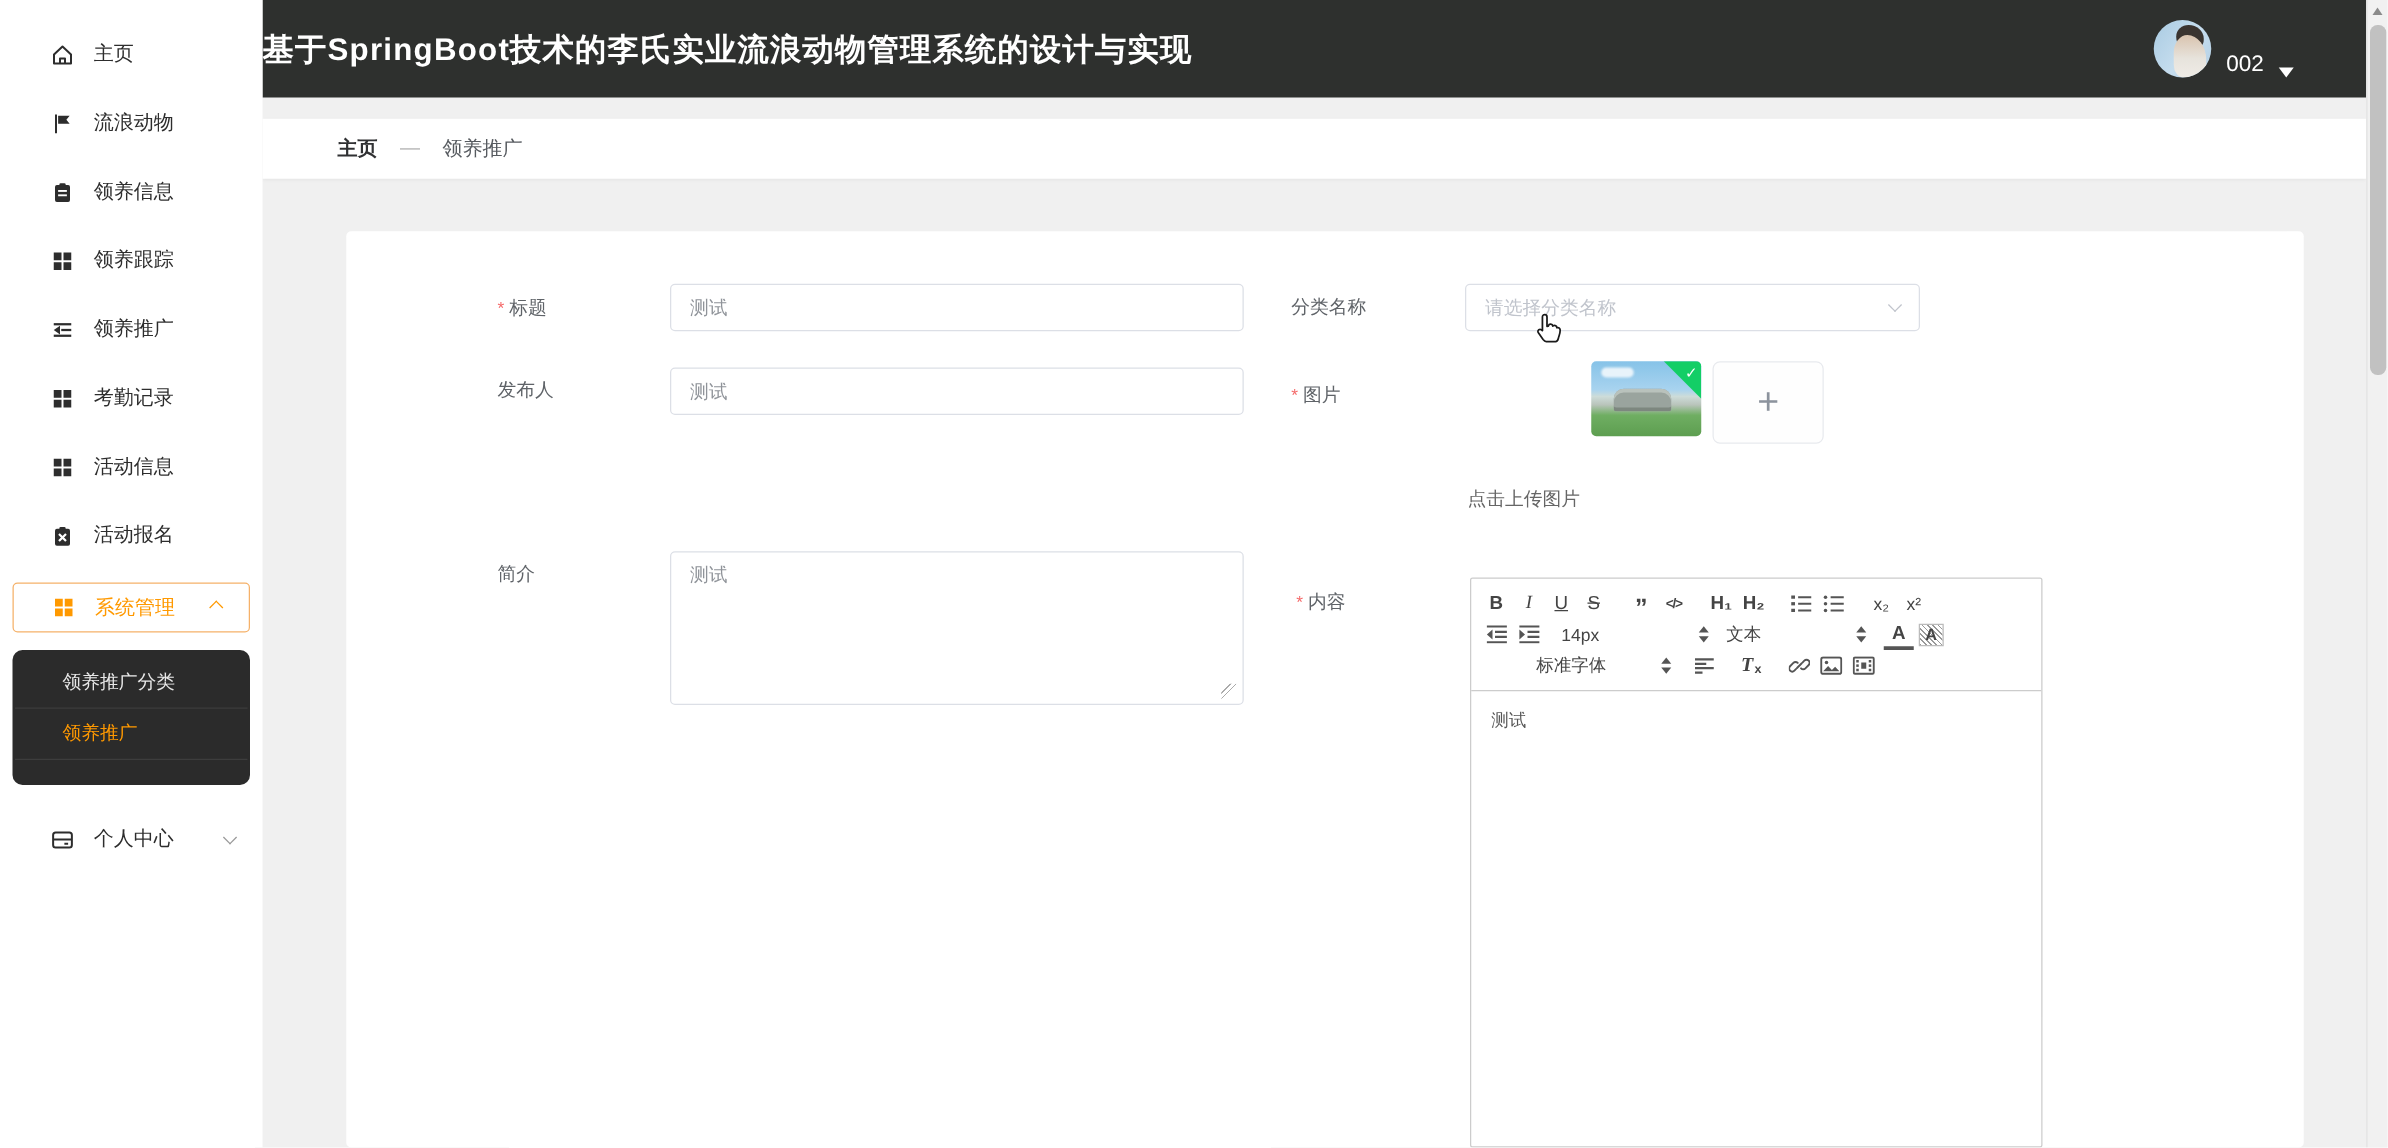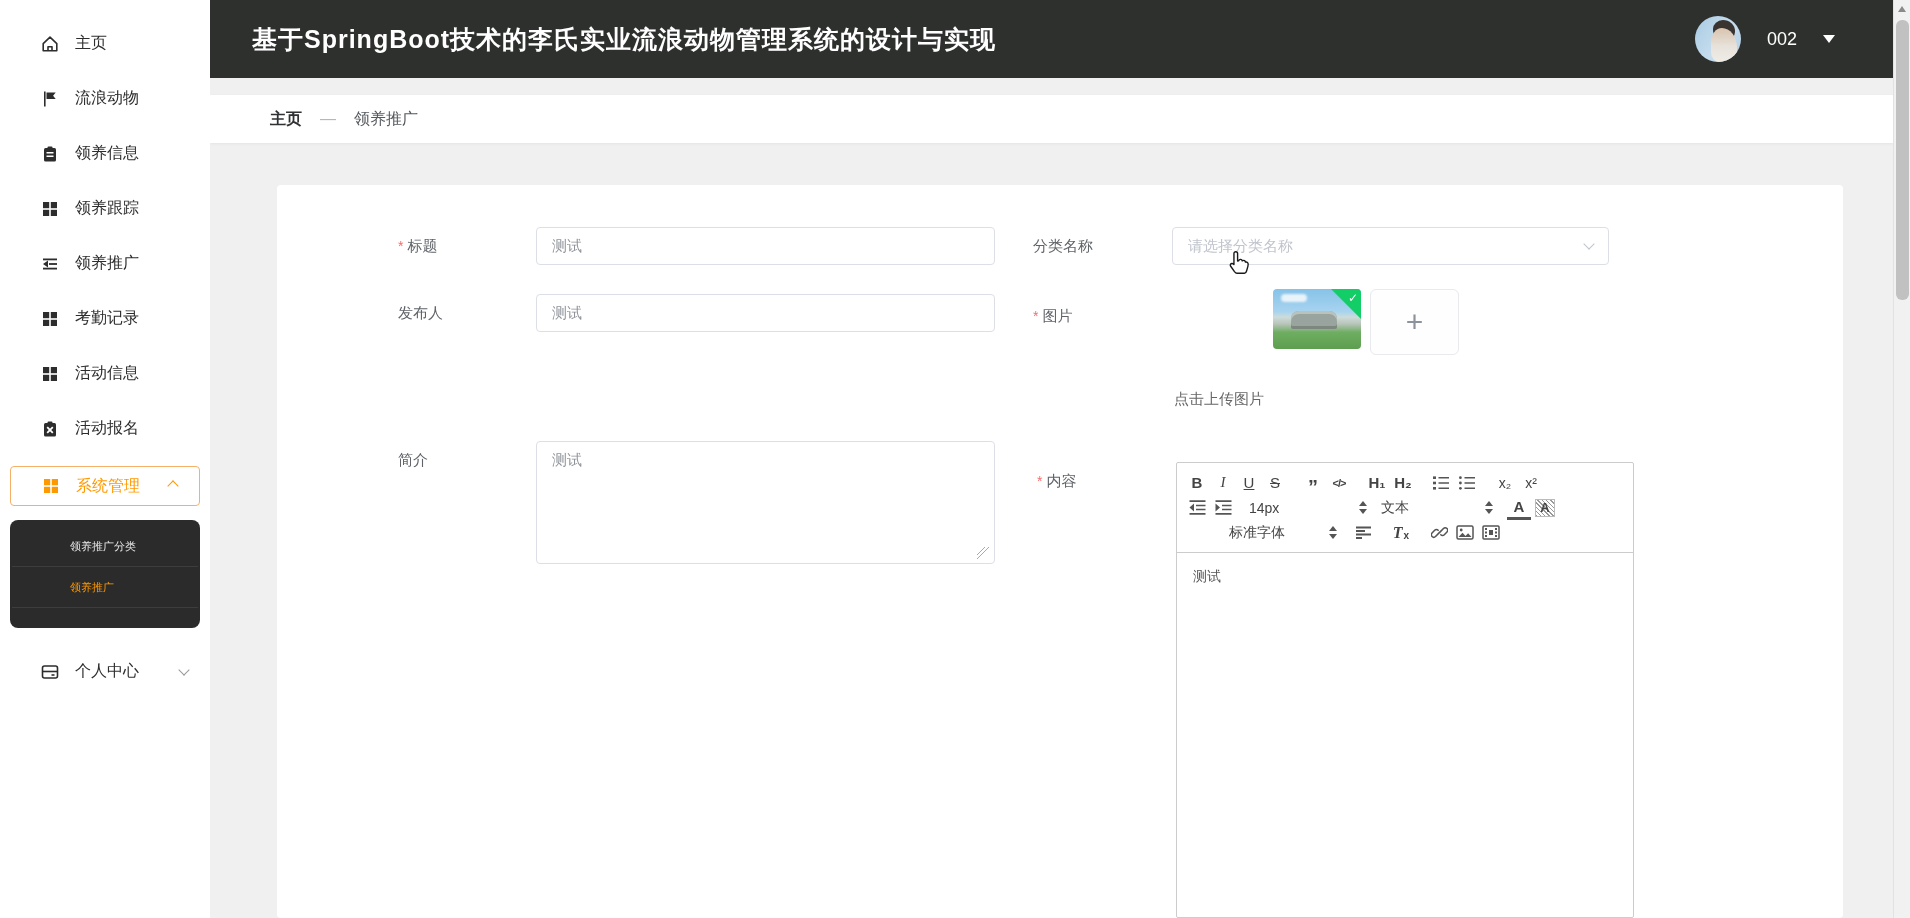--- a/index.html
+++ b/index.html
@@ -6,33 +6,33 @@
   html,body { width:1910px; height:918px; overflow:hidden; }
   body { font-family:"Liberation Sans","DejaVu Sans",sans-serif; background:#f0f0f0; position:relative; color:#2d2d2d; }
 
   
   .sidebar { position:absolute; left:0; top:0; width:210px; height:918px; background:#fff; z-index:5; padding-top:16px; }
   .side-item { height:55px; display:flex; align-items:center; padding-left:40px; gap:15px; font-size:16px; color:#2d2d2d; cursor:pointer; }
   .side-item svg { flex:0 0 auto; }
   .side-item .chev { margin-left:auto; margin-right:22px; }
   .sys-item { height:40px; margin:10px 10px 0 10px; padding-left:30px; border:1px solid #f5b169; border-radius:4px; color:#ff9900; }
   .submenu { margin:14px 10px 0 10px; background:#2b2b2b; border-radius:8px; padding:6px 0; }
-  .submenu-item { height:40px; line-height:40px; padding-left:60px; font-size:11px; color:#e8e8e8; cursor:pointer; }
+  .submenu-item { height:40px; line-height:40px; padding-left:40px; font-size:15px; color:#e8e8e8; cursor:pointer; }
   .submenu-item.active { color:#ff9900; }
   .submenu-div { height:1px; background:#3d3d3d; margin:0 2px; }
   .submenu-pad { height:14px; }
   .personal { margin-top:16px; }
   .chev { width:8px; height:8px; border-right:1.6px solid #999; border-bottom:1.6px solid #999; display:inline-block; }
   .chev.up { transform:rotate(-135deg); border-color:#ff9900; }
   .chev.down { transform:rotate(45deg); margin-top:-4px; }
 
   
   .topbar { position:absolute; left:210px; top:0; width:1683px; height:78px; background:#2e302e; display:flex; align-items:center; }
-  .topbar-title { color:#fff; font-size:25px; font-weight:bold; margin-left:42px; letter-spacing:1px; }
-  .user-area { margin-left:auto; margin-right:58px; display:flex; align-items:center; gap:26px; cursor:pointer; }
+  .topbar-title { color:#fff; font-size:25px; font-weight:bold; letter-spacing:1px; }
+  .user-area { margin-left:auto; margin-right:58px; display:flex; align-items:flex-end; gap:12px; cursor:pointer; }
   .avatar { width:46px; height:46px; border-radius:50%; overflow:hidden; position:relative; background:linear-gradient(125deg,#a9cbe2 0%,#c6ddee 55%,#b3cfe4 100%); }
   .avatar::before { content:""; position:absolute; right:6px; top:4px; width:22px; height:20px; background:#3a3430; border-radius:45% 55% 40% 50%; }
   .avatar::after { content:""; position:absolute; right:4px; top:12px; width:26px; height:34px; background:linear-gradient(180deg,#d9c3ae 0%,#e7e3dc 55%,#efece6 100%); border-radius:42% 58% 30% 30%; }
   .user-name { color:#fff; font-size:18px; }
   .user-caret { width:0; height:0; border-left:6px solid transparent; border-right:6px solid transparent; border-top:8px solid #fff; }
 
   
   .scrollbar { position:absolute; right:0; top:0; width:17px; height:918px; background:#f1f1f1; border-left:1px solid #e2e2e2; z-index:9; }
   .sb-arrow { width:0; height:0; border-left:4px solid transparent; border-right:4px solid transparent; border-bottom:6px solid #8a8a8a; margin:6px auto 0 auto; }
   .sb-thumb { position:absolute; top:20px; left:2px; width:13px; height:280px; background:#c1c1c1; border-radius:6px; }
@@ -44,21 +44,21 @@
   .bc-cur { color:#565a5f; }
 
   
   .card { position:absolute; left:277px; top:185px; width:1566px; height:733px; background:#fff; border-radius:4px; }
   .f-label { position:absolute; height:38px; line-height:38px; font-size:15px; color:#5f6368; width:130px; }
   .req { color:#f56c6c; margin-right:4px; font-size:14px; }
   .f-input { position:absolute; height:38px; width:459px; border:1px solid #dcdfe6; border-radius:4px; padding:0 15px; font-size:15px; color:#8f9399; font-family:inherit; outline:none; background:#fff; }
   .f-textarea { position:absolute; left:259px; top:256px; width:459px; height:123px; border:1px solid #dcdfe6; border-radius:4px; padding:9px 15px; font-size:15px; color:#8f9399; font-family:inherit; resize:none; outline:none; }
   .resize-grip { position:absolute; left:700px; top:362px; width:12px; height:12px; background:
       linear-gradient(135deg, transparent 0 5px, #aaa 5px 6px, transparent 6px 8px, #aaa 8px 9px, transparent 9px); pointer-events:none; }
-  .f-select { position:absolute; left:895px; top:42px; width:437px; height:38px; border:1px solid #dcdfe6; border-radius:4px; display:flex; align-items:center; padding:0 15px; font-size:15px; color:#c0c4cc; cursor:pointer; background:#fff; }
+  .f-select { position:absolute; left:895px; top:42px; width:364px; height:38px; border:1px solid #dcdfe6; border-radius:4px; display:flex; align-items:center; padding:0 15px; font-size:15px; color:#c0c4cc; cursor:pointer; background:#fff; }
   .f-select .chev { margin-left:auto; border-color:#c0c4cc; transform:rotate(45deg); margin-top:-4px; }
 
   
   .upl-thumb { position:absolute; left:996px; top:104px; width:88px; height:60px; border-radius:4px; overflow:hidden; cursor:pointer;
       background:linear-gradient(180deg,#86c3e8 0%,#a8d3ef 38%,#cddcd9 47%,#b9c4bb 58%,#6fae62 72%,#5d9e50 100%); }
   .upl-thumb .building { position:absolute; left:18px; top:22px; width:46px; height:18px; background:#9aa49e; border-radius:8px 8px 2px 2px; box-shadow:inset 0 3px 0 #b9c2bc, inset 0 -3px 0 #7d877f; }
   .upl-thumb .cloud { position:absolute; left:8px; top:5px; width:26px; height:8px; background:#e8f3fa; border-radius:8px; filter:blur(1px); }
   .upl-badge { position:absolute; right:0; top:0; width:0; height:0; border-top:30px solid #13ce66; border-left:30px solid transparent; }
   .upl-check { position:absolute; right:3px; top:2px; color:#fff; font-size:12px; font-weight:bold; transform:rotate(0deg); }
   .upl-plus { position:absolute; left:1093px; top:104px; width:89px; height:66px; background:#fefefe; border:1px solid #e8eaee; border-radius:6px; display:flex; align-items:center; justify-content:center; font-size:30px; color:#8c939d; cursor:pointer; font-weight:300; }

